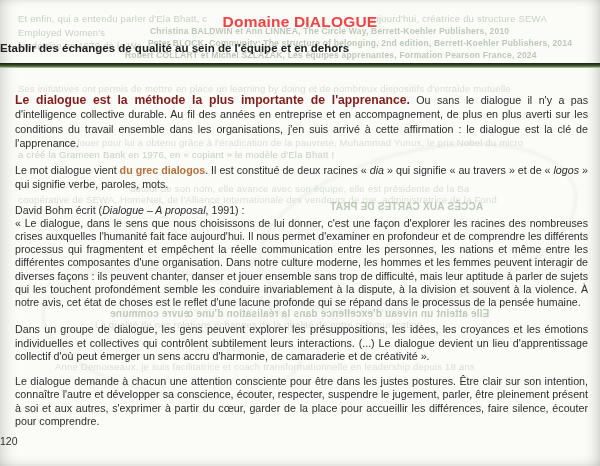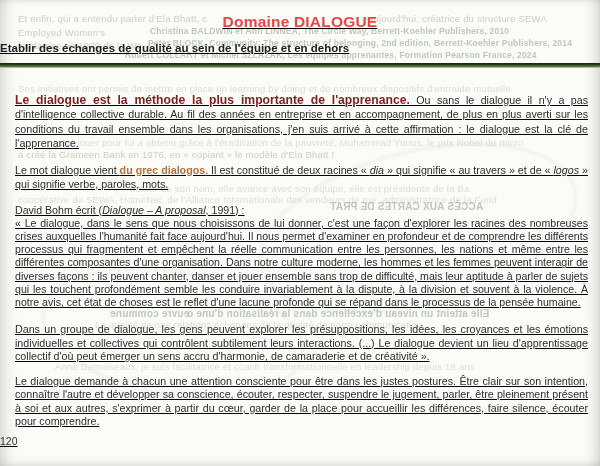--- a/index.html
+++ b/index.html
@@ -6,21 +6,20 @@
   .page {
     position:relative;
     width:600px; height:466px;
     background:#fbfbf8;
     overflow:hidden;
     font-family:"Liberation Sans", sans-serif;
     box-shadow: inset 14px 0 16px -12px rgba(60,60,55,.25),
                 inset -12px 0 14px -10px rgba(60,60,55,.28),
                 inset 0 -10px 12px -10px rgba(60,60,55,.18),
                 inset 0 6px 8px -7px rgba(60,60,55,.15);
-    text-decoration: underline;
   }
 
   
   .bleed {
     position:absolute;
     color:#a3b29c;
     opacity:.58;
     font-size:9.5px;
     letter-spacing:.2px;
     white-space:nowrap;

